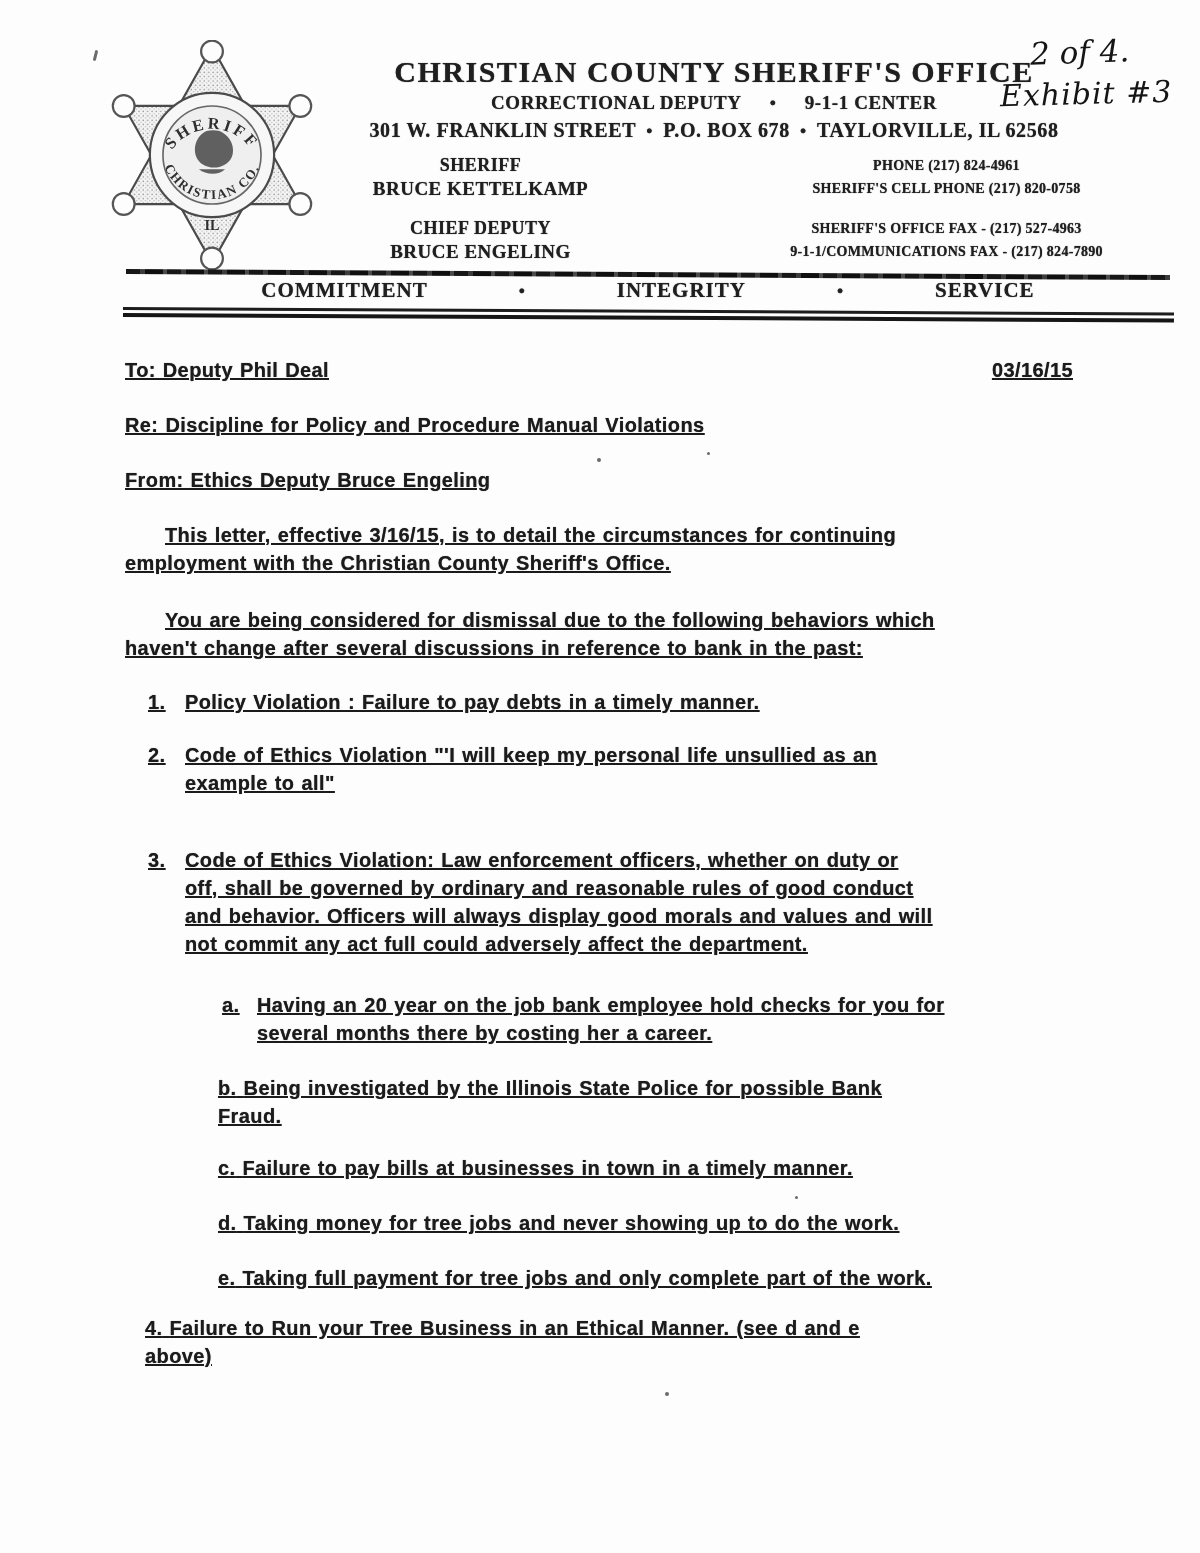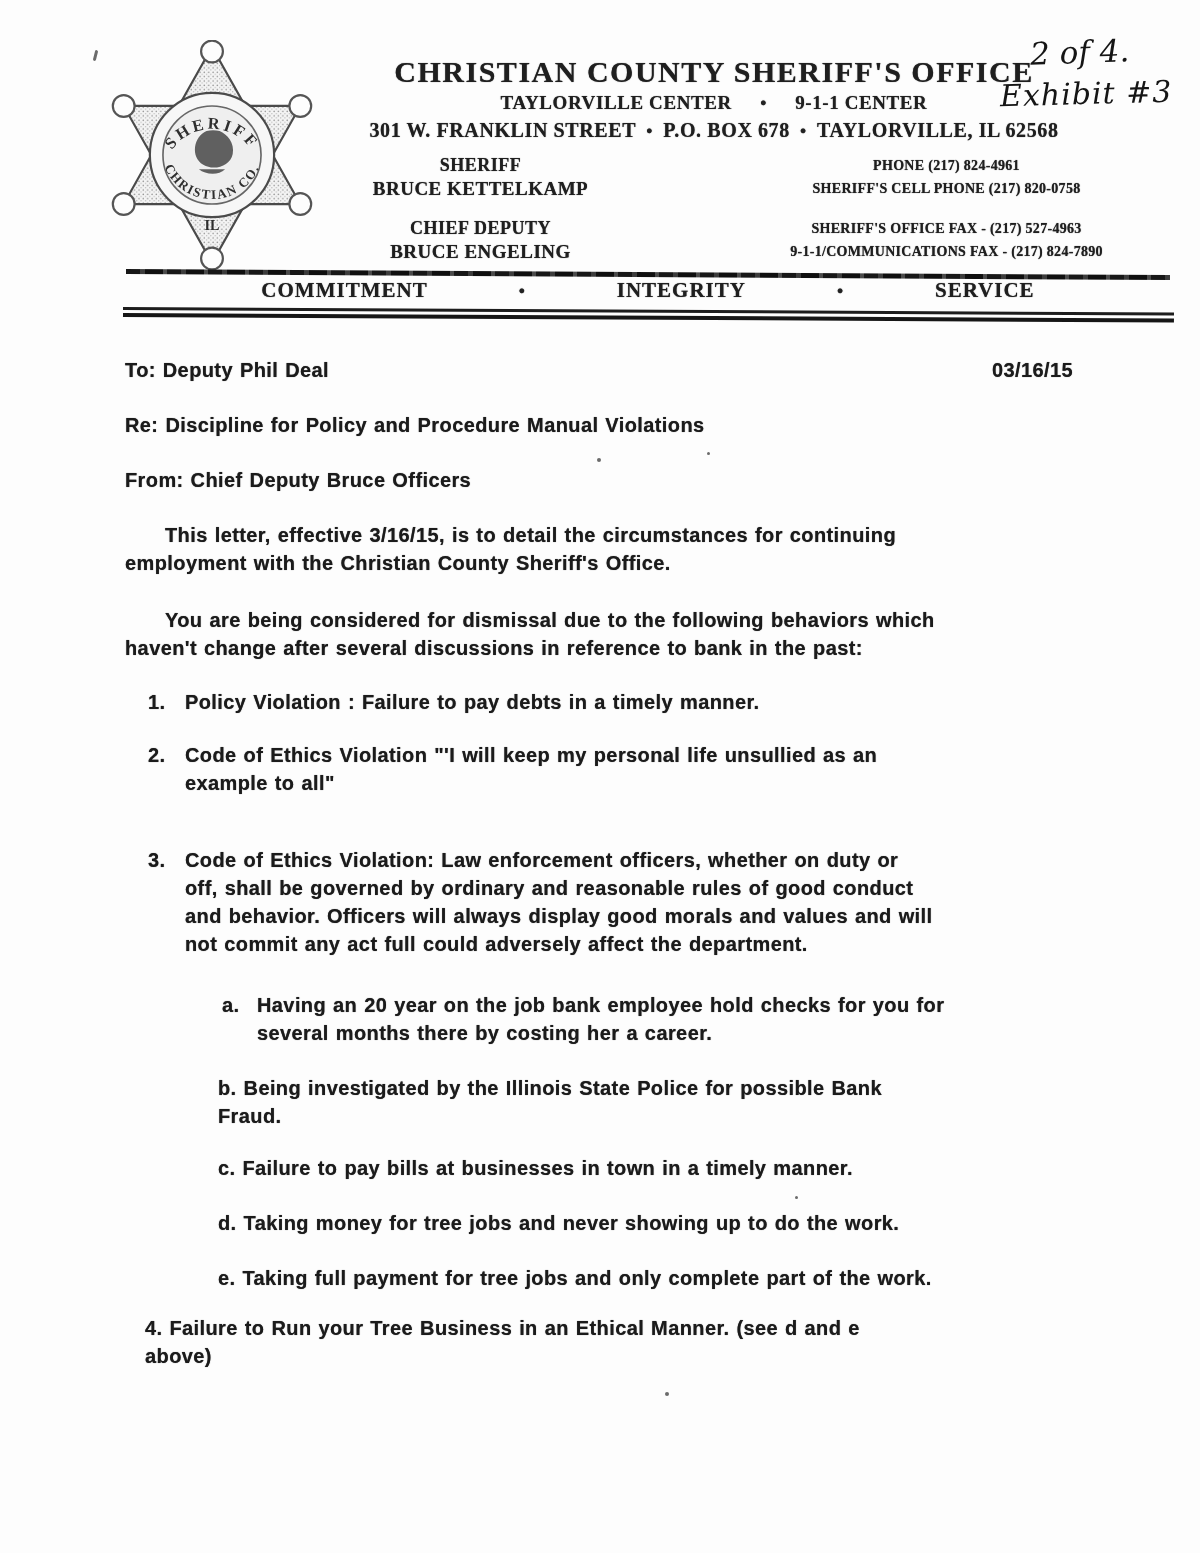--- a/index.html
+++ b/index.html
@@ -37,21 +37,21 @@
   .hw { position:absolute; font-family:"DejaVu Serif", serif; font-style:italic; color:#151515; }
   .hw-1 { left:1030px; top:34px; font-size:31px; transform:rotate(-2deg); }
   .hw-2 { left:1000px; top:76px; font-size:30px; transform:rotate(-1.5deg); letter-spacing:1px; }
   
   .badge { position:absolute; left:103px; top:40px; width:218px; height:230px; }
   
   .letter {
     position:absolute; top:356px; left:0; right:0; padding:0 62px 0 125px;
     font-family:"Liberation Sans", sans-serif; font-weight:700;
     font-size:20px; line-height:28px; letter-spacing:0.4px; word-spacing:1px;
-    color:#1b1b1b; text-shadow:0 0 0.8px rgba(25,25,25,0.8);
+    color:#1b1b1b; text-shadow:0 0 0.8px rgba(25,25,25,0.8);text-decoration:underline;
   }
   .ml { white-space:pre-line; }
   .to-row { display:flex; justify-content:space-between; margin-bottom:27px; }
   .date { margin-right:65px; }
   .mb27 { margin-bottom:27px; } .mb29 { margin-bottom:29px; }
   .mb26 { margin-bottom:26px; } .mb25 { margin-bottom:25px; }
   .mb49 { margin-bottom:49px; } .mb33 { margin-bottom:33px; }
   .mb24 { margin-bottom:24px; } .mb22 { margin-bottom:22px; }
   .indent { text-indent:40px; }
   .n-item { display:flex; margin-left:23px; }
@@ -105,21 +105,21 @@
     </svg>
   </div>
 
   <div class="hw hw-1">2 of 4.</div>
   <div class="hw hw-2">Exhibit #3</div>
 
   <div class="lh">
     <div class="lh-content">
       <div class="lh-title">CHRISTIAN COUNTY SHERIFF'S OFFICE</div>
       <div class="lh-line2">
-        <span>TAYLORVILLE CENTER</span>
+        <span>CORRECTIONAL DEPUTY</span>
         <span class="sep">●</span>
         <span>9-1-1 CENTER</span>
       </div>
       <div class="lh-address">
         <span>301 W. FRANKLIN STREET</span>
         <span class="sep">●</span>
         <span>P.O. BOX 678</span>
         <span class="sep">●</span>
         <span>TAYLORVILLE, IL 62568</span>
       </div>
@@ -157,21 +157,21 @@
     </div>
     <div class="rule2"></div>
   </div>
 
   <div class="letter">
     <div class="to-row">
       <span>To: Deputy Phil Deal</span>
       <span class="date">03/16/15</span>
     </div>
     <div class="mb27">Re: Discipline for Policy and Procedure Manual Violations</div>
-    <div class="mb27">From: Chief Deputy Bruce Officers</div>
+    <div class="mb27">From: Ethics Deputy Bruce Engeling</div>
 
     <div class="ml indent mb29">This letter, effective 3/16/15, is to detail the circumstances for continuing
 employment with the Christian County Sheriff's Office.</div>
     <div class="ml indent mb26">You are being considered for dismissal due to the following behaviors which
 haven't change after several discussions in reference to bank in the past:</div>
 
     <div class="n-item mb25">
       <span class="num">1.</span>
       <span class="ml txt">Policy Violation : Failure to pay debts in a timely manner.</span>
     </div>

